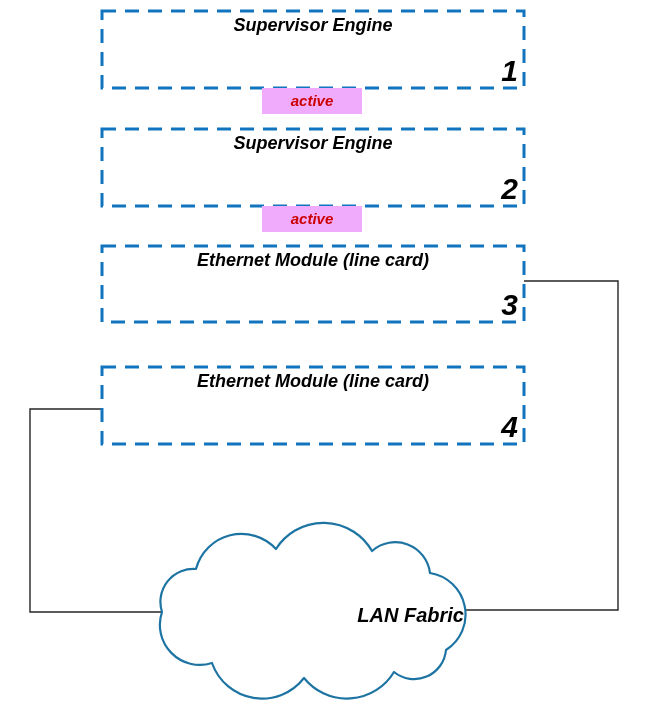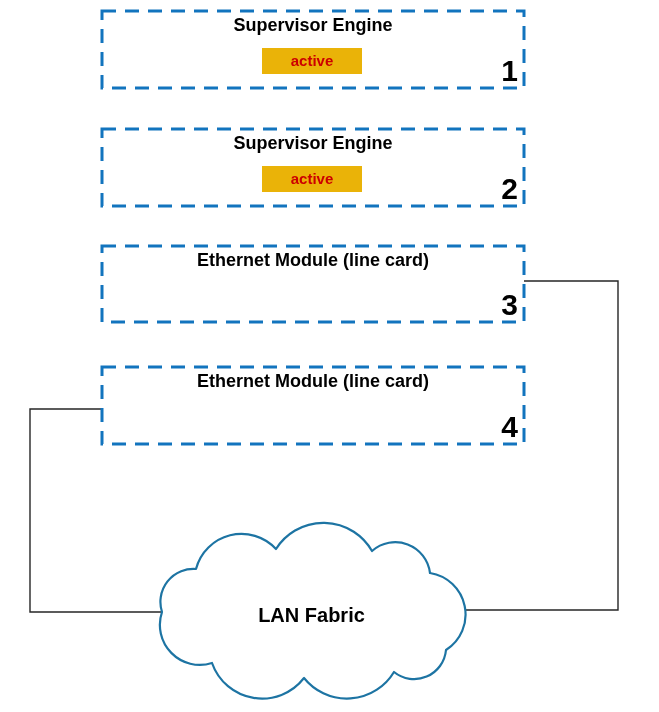--- a/index.html
+++ b/index.html
@@ -9,20 +9,21 @@
     width: 659px;
     height: 712px;
     font-family: "Liberation Sans", sans-serif;
     overflow: hidden;
   }
   .canvas {
     position: relative;
     width: 659px;
     height: 712px;
     background: #ffffff;
+    font-style: italic;
   }
   .layer-svg {
     position: absolute;
     left: 0; top: 0;
     width: 659px; height: 712px;
   }
   .module-title {
     position: absolute;
     left: 102px;
     width: 422px;
@@ -31,43 +32,44 @@
     line-height: 16px;
     font-weight: bold;
     color: #000000;
     letter-spacing: 0px;
   }
   .status-chip {
     position: absolute;
     left: 262px;
     width: 100px;
     height: 26px;
-    background: #eab308;
+    background: #f0abfc;
     text-align: center;
     line-height: 26px;
     font-size: 15px;
     font-weight: bold;
     color: #CC0000;
+    margin-top: 40px;
   }
   .module-number {
     position: absolute;
     left: 402px;
     width: 116px;
     text-align: right;
     font-size: 30px;
     line-height: 28px;
     font-weight: bold;
     color: #000000;
   }
   .cloud-label {
     position: absolute;
     left: 159px;
     top: 602px;
     width: 305px;
-    text-align: center;
+    text-align: right;
     font-size: 20px;
     line-height: 26px;
     font-weight: bold;
     color: #000000;
   }
 </style>
 </head>
 <body>
 
 <div class="canvas">

